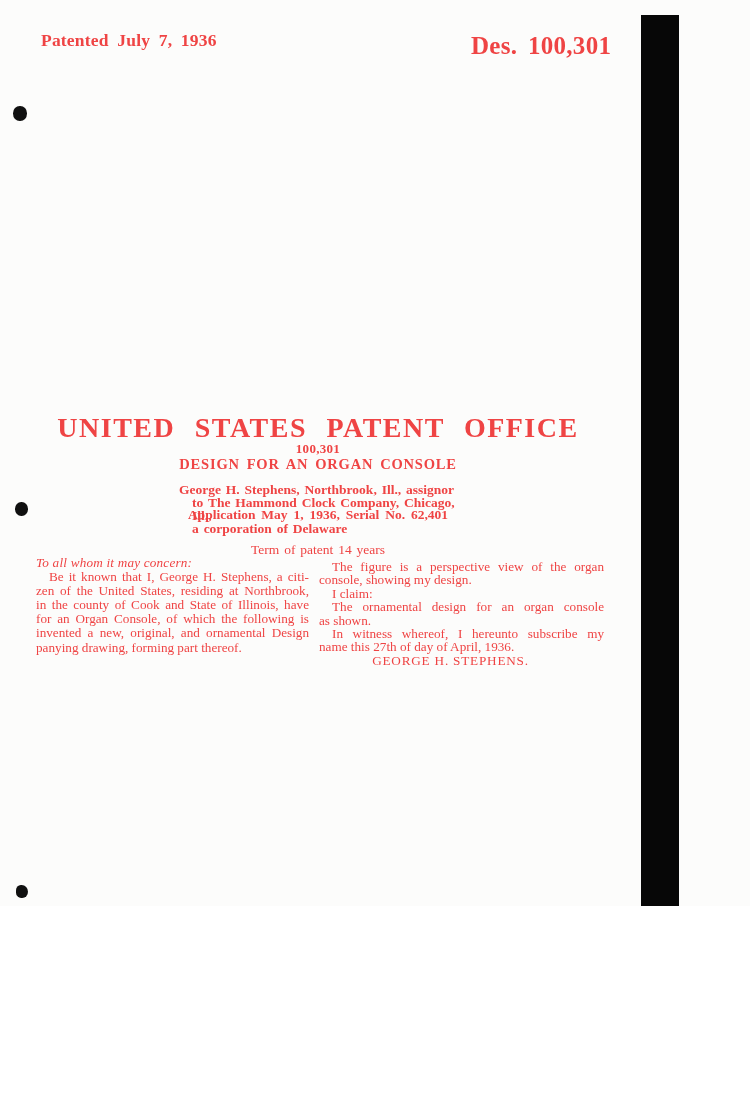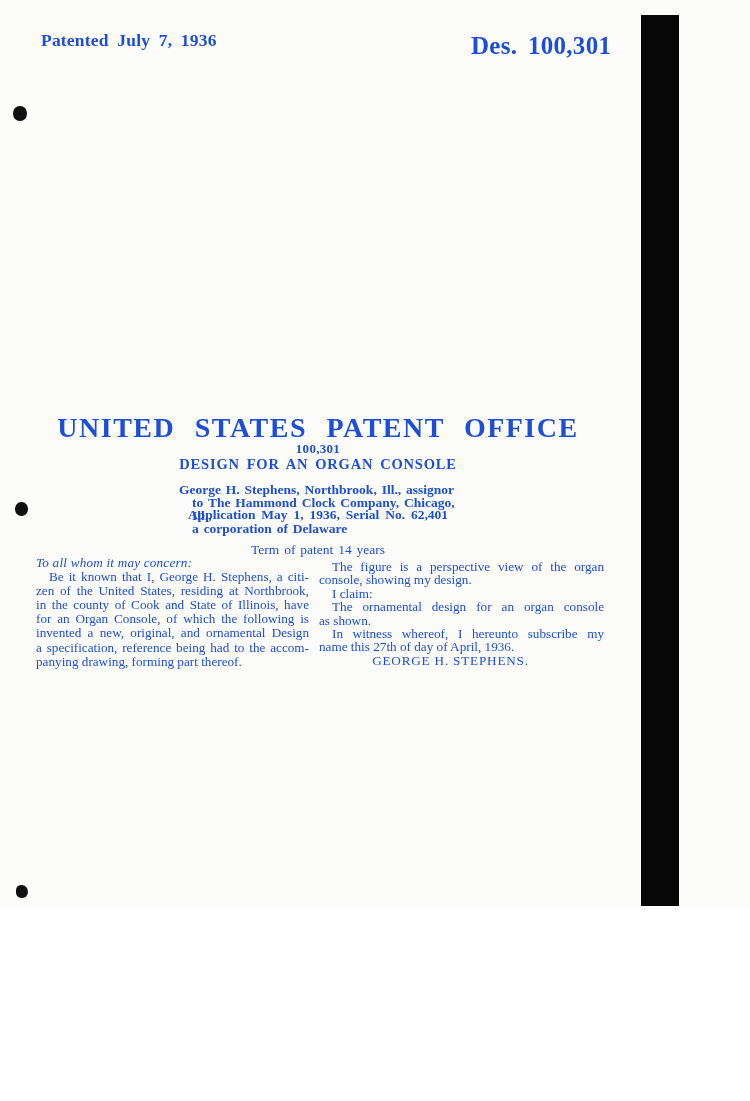--- a/index.html
+++ b/index.html
@@ -1,19 +1,19 @@
 <!DOCTYPE html>
 <html><head>
 <meta charset="utf-8">
 <style>
   html,body { margin:0; padding:0; background:#ffffff; }
   .page {
     position:relative; width:750px; height:906px;
     background:#fcfcfb; overflow:hidden;
-    font-family:"Liberation Serif", serif; color:#1d4ed8;
+    font-family:"Liberation Serif", serif; color:#ef4444;
   }
   
   .bar-v { position:absolute; left:641px; top:15px; width:38px; height:1068px; background:#070707; }
   .bar-h { position:absolute; left:0; top:1048px; width:679px; height:35px; background:#070707; }
   .dot  { position:absolute; background:#101010; border-radius:48%; }
   .dot1 { left:13px; top:106px; width:14px; height:15px; }
   .dot2 { left:15px; top:502px; width:13px; height:14px; }
   .dot3 { left:16px; top:885px; width:12px; height:13px; border-radius:42% 55% 50% 45%; }
 
   
@@ -68,21 +68,20 @@
   <div class="band application-line">Application May 1, 1936, Serial No. 62,401</div>
   <div class="band term-line">Term of patent 14 years</div>
 
   <div class="col-left">
     <div class="ln ital">To all whom it may concern:</div>
     <div class="ln jst ind">Be it known that I, George H. Stephens, a citi-</div>
     <div class="ln jst">zen of the United States, residing at Northbrook,</div>
     <div class="ln jst">in the county of Cook and State of Illinois, have</div>
     <div class="ln jst">for an Organ Console, of which the following is</div>
     <div class="ln jst">invented a new, original, and ornamental Design</div>
-    <div class="ln jst">a specification, reference being had to the accom-</div>
     <div class="ln">panying drawing, forming part thereof.</div>
   </div>
 
   <div class="col-right">
     <div class="ln jst ind">The figure is a perspective view of the organ</div>
     <div class="ln">console, showing my design.</div>
     <div class="ln ind">I claim:</div>
     <div class="ln jst ind">The ornamental design for an organ console</div>
     <div class="ln">as shown.</div>
     <div class="ln jst ind">In witness whereof, I hereunto subscribe my</div>

